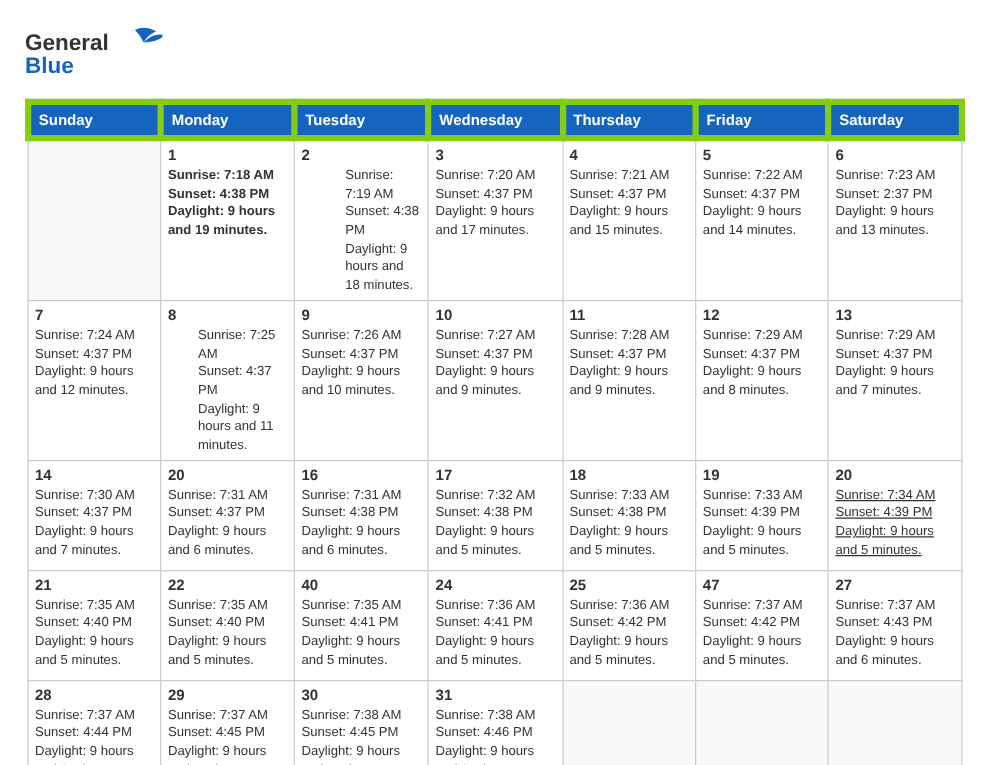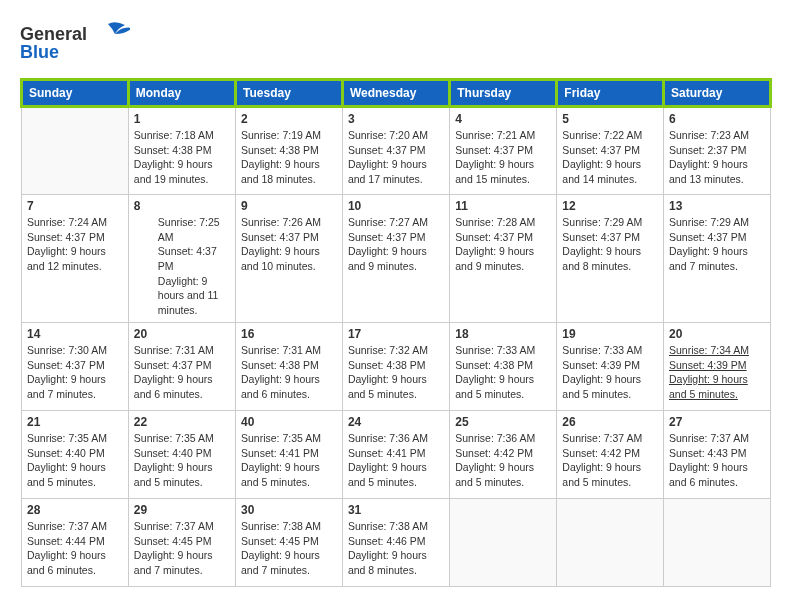--- a/index.html
+++ b/index.html
@@ -41,21 +41,21 @@
       border-collapse: collapse;
       font-size: 11px;
     }
     .calendar th {
       background-color: #1565c0;
       color: #fff;
       text-align: left;
       padding: 5px 6px;
       font-size: 12px;
       font-weight: bold;
-      border: 3px solid #84cc16;
+      border: 5px solid #84cc16;
     }
     .calendar td {
       border: 1px solid #ccc;
       vertical-align: top;
       padding: 4px 5px;
       width: 108px;
       height: 88px;
       color: #333;
     }
     .calendar td.empty {
@@ -105,27 +105,27 @@
           <th>Thursday</th>
           <th>Friday</th>
           <th>Saturday</th>
         </tr>
     </thead>
     <tbody id="calendar-body">
     <tr>
           <td class="empty"></td>
           <td>
             <span class="day-num">1</span>
-            <div class="day-info" style="white-space: pre-line;">Sunrise: 7:18 AM
+            <div class="day-info" style="white-space: pre-line; font-weight: bold;">Sunrise: 7:18 AM
 Sunset: 4:38 PM
 Daylight: 9 hours and 19 minutes.</div>
           </td>
           <td>
             <span class="day-num">2</span>
-            <div class="day-info" style="white-space: pre-line;">Sunrise: 7:19 AM
+            <div class="day-info" style="white-space: pre-line; margin-left: 35px;">Sunrise: 7:19 AM
 Sunset: 4:38 PM
 Daylight: 9 hours and 18 minutes.</div>
           </td>
           <td>
             <span class="day-num">3</span>
             <div class="day-info" style="white-space: pre-line;">Sunrise: 7:20 AM
 Sunset: 4:37 PM
 Daylight: 9 hours and 17 minutes.</div>
           </td>
           <td>
@@ -260,21 +260,21 @@
 Sunset: 4:41 PM
 Daylight: 9 hours and 5 minutes.</div>
           </td>
           <td>
             <span class="day-num">25</span>
             <div class="day-info" style="white-space: pre-line;">Sunrise: 7:36 AM
 Sunset: 4:42 PM
 Daylight: 9 hours and 5 minutes.</div>
           </td>
           <td>
-            <span class="day-num">26</span>
+            <span class="day-num">47</span>
             <div class="day-info" style="white-space: pre-line;">Sunrise: 7:37 AM
 Sunset: 4:42 PM
 Daylight: 9 hours and 5 minutes.</div>
           </td>
           <td>
             <span class="day-num">27</span>
             <div class="day-info" style="white-space: pre-line;">Sunrise: 7:37 AM
 Sunset: 4:43 PM
 Daylight: 9 hours and 6 minutes.</div>
           </td>

